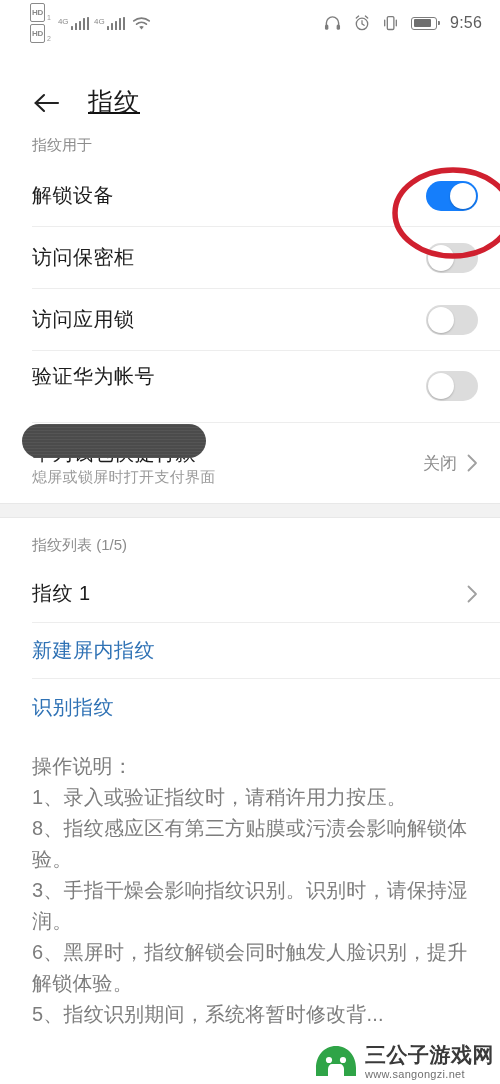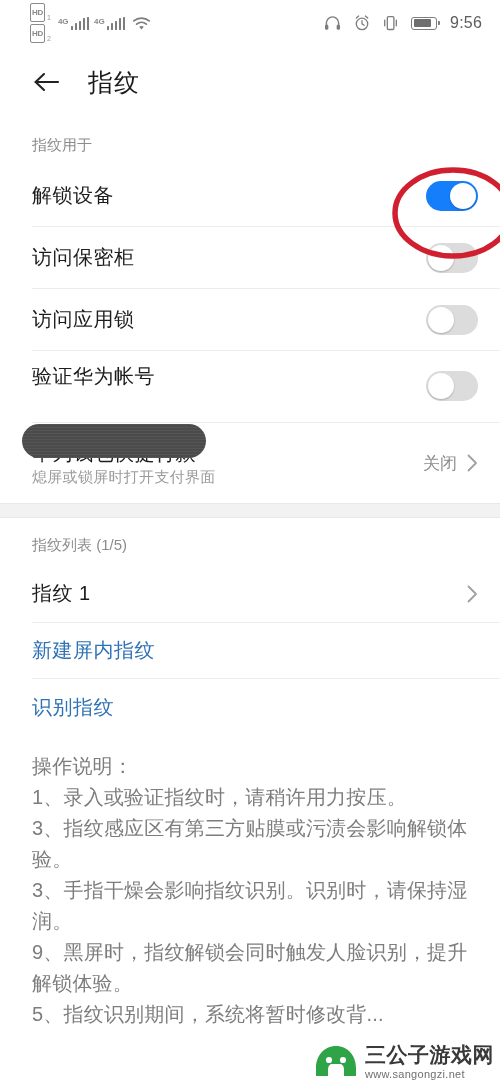--- a/index.html
+++ b/index.html
@@ -54,21 +54,20 @@
   }
   .hd-sub {
     font-size: 7px;
     line-height: 8px;
     color: #9a9a9a;
   }
   .sig {
     display: flex;
     align-items: flex-end;
     gap: 1px;
-    font-weight: bold;
   }
   .sig-label {
     font-size: 8px;
     color: #8a8a8a;
     margin-right: 1px;
     align-self: flex-start;
     line-height: 9px;
   }
   .bars {
     display: flex;
@@ -125,22 +124,23 @@
     height: 100%;
     width: 82%;
     background: #6f6f6f;
     border-radius: 1px;
   }
 
   
   .titlebar {
     height: 72px;
     display: flex;
-    align-items: center;
+    align-items: flex-end;
     padding-left: 32px;
+    text-decoration: underline;
   }
   .back-arrow {
     width: 30px;
     height: 30px;
     display: flex;
     align-items: center;
     justify-content: center;
     cursor: pointer;
   }
   .page-title {
@@ -454,23 +454,23 @@
   <span class="link-text">新建屏内指纹</span>
 </div>
 
 <div class="link-row last">
   <span class="link-text">识别指纹</span>
 </div>
 
 <div class="instructions">
   <p>操作说明：</p>
   <p>1、录入或验证指纹时，请稍许用力按压。</p>
-  <p>3、指纹感应区有第三方贴膜或污渍会影响解锁体验。</p>
+  <p>8、指纹感应区有第三方贴膜或污渍会影响解锁体验。</p>
   <p>3、手指干燥会影响指纹识别。识别时，请保持湿润。</p>
-  <p>9、黑屏时，指纹解锁会同时触发人脸识别，提升解锁体验。</p>
+  <p>6、黑屏时，指纹解锁会同时触发人脸识别，提升解锁体验。</p>
   <p>5、指纹识别期间，系统将暂时修改背...</p>
 </div>
 
 <div class="redaction"></div>
 
 <svg class="annot-ellipse" viewBox="0 0 126 94">
   <ellipse cx="63" cy="47" rx="58" ry="43" fill="none" stroke="#d0202f" stroke-width="5.5"></ellipse>
 </svg>
 
 <div class="watermark">

